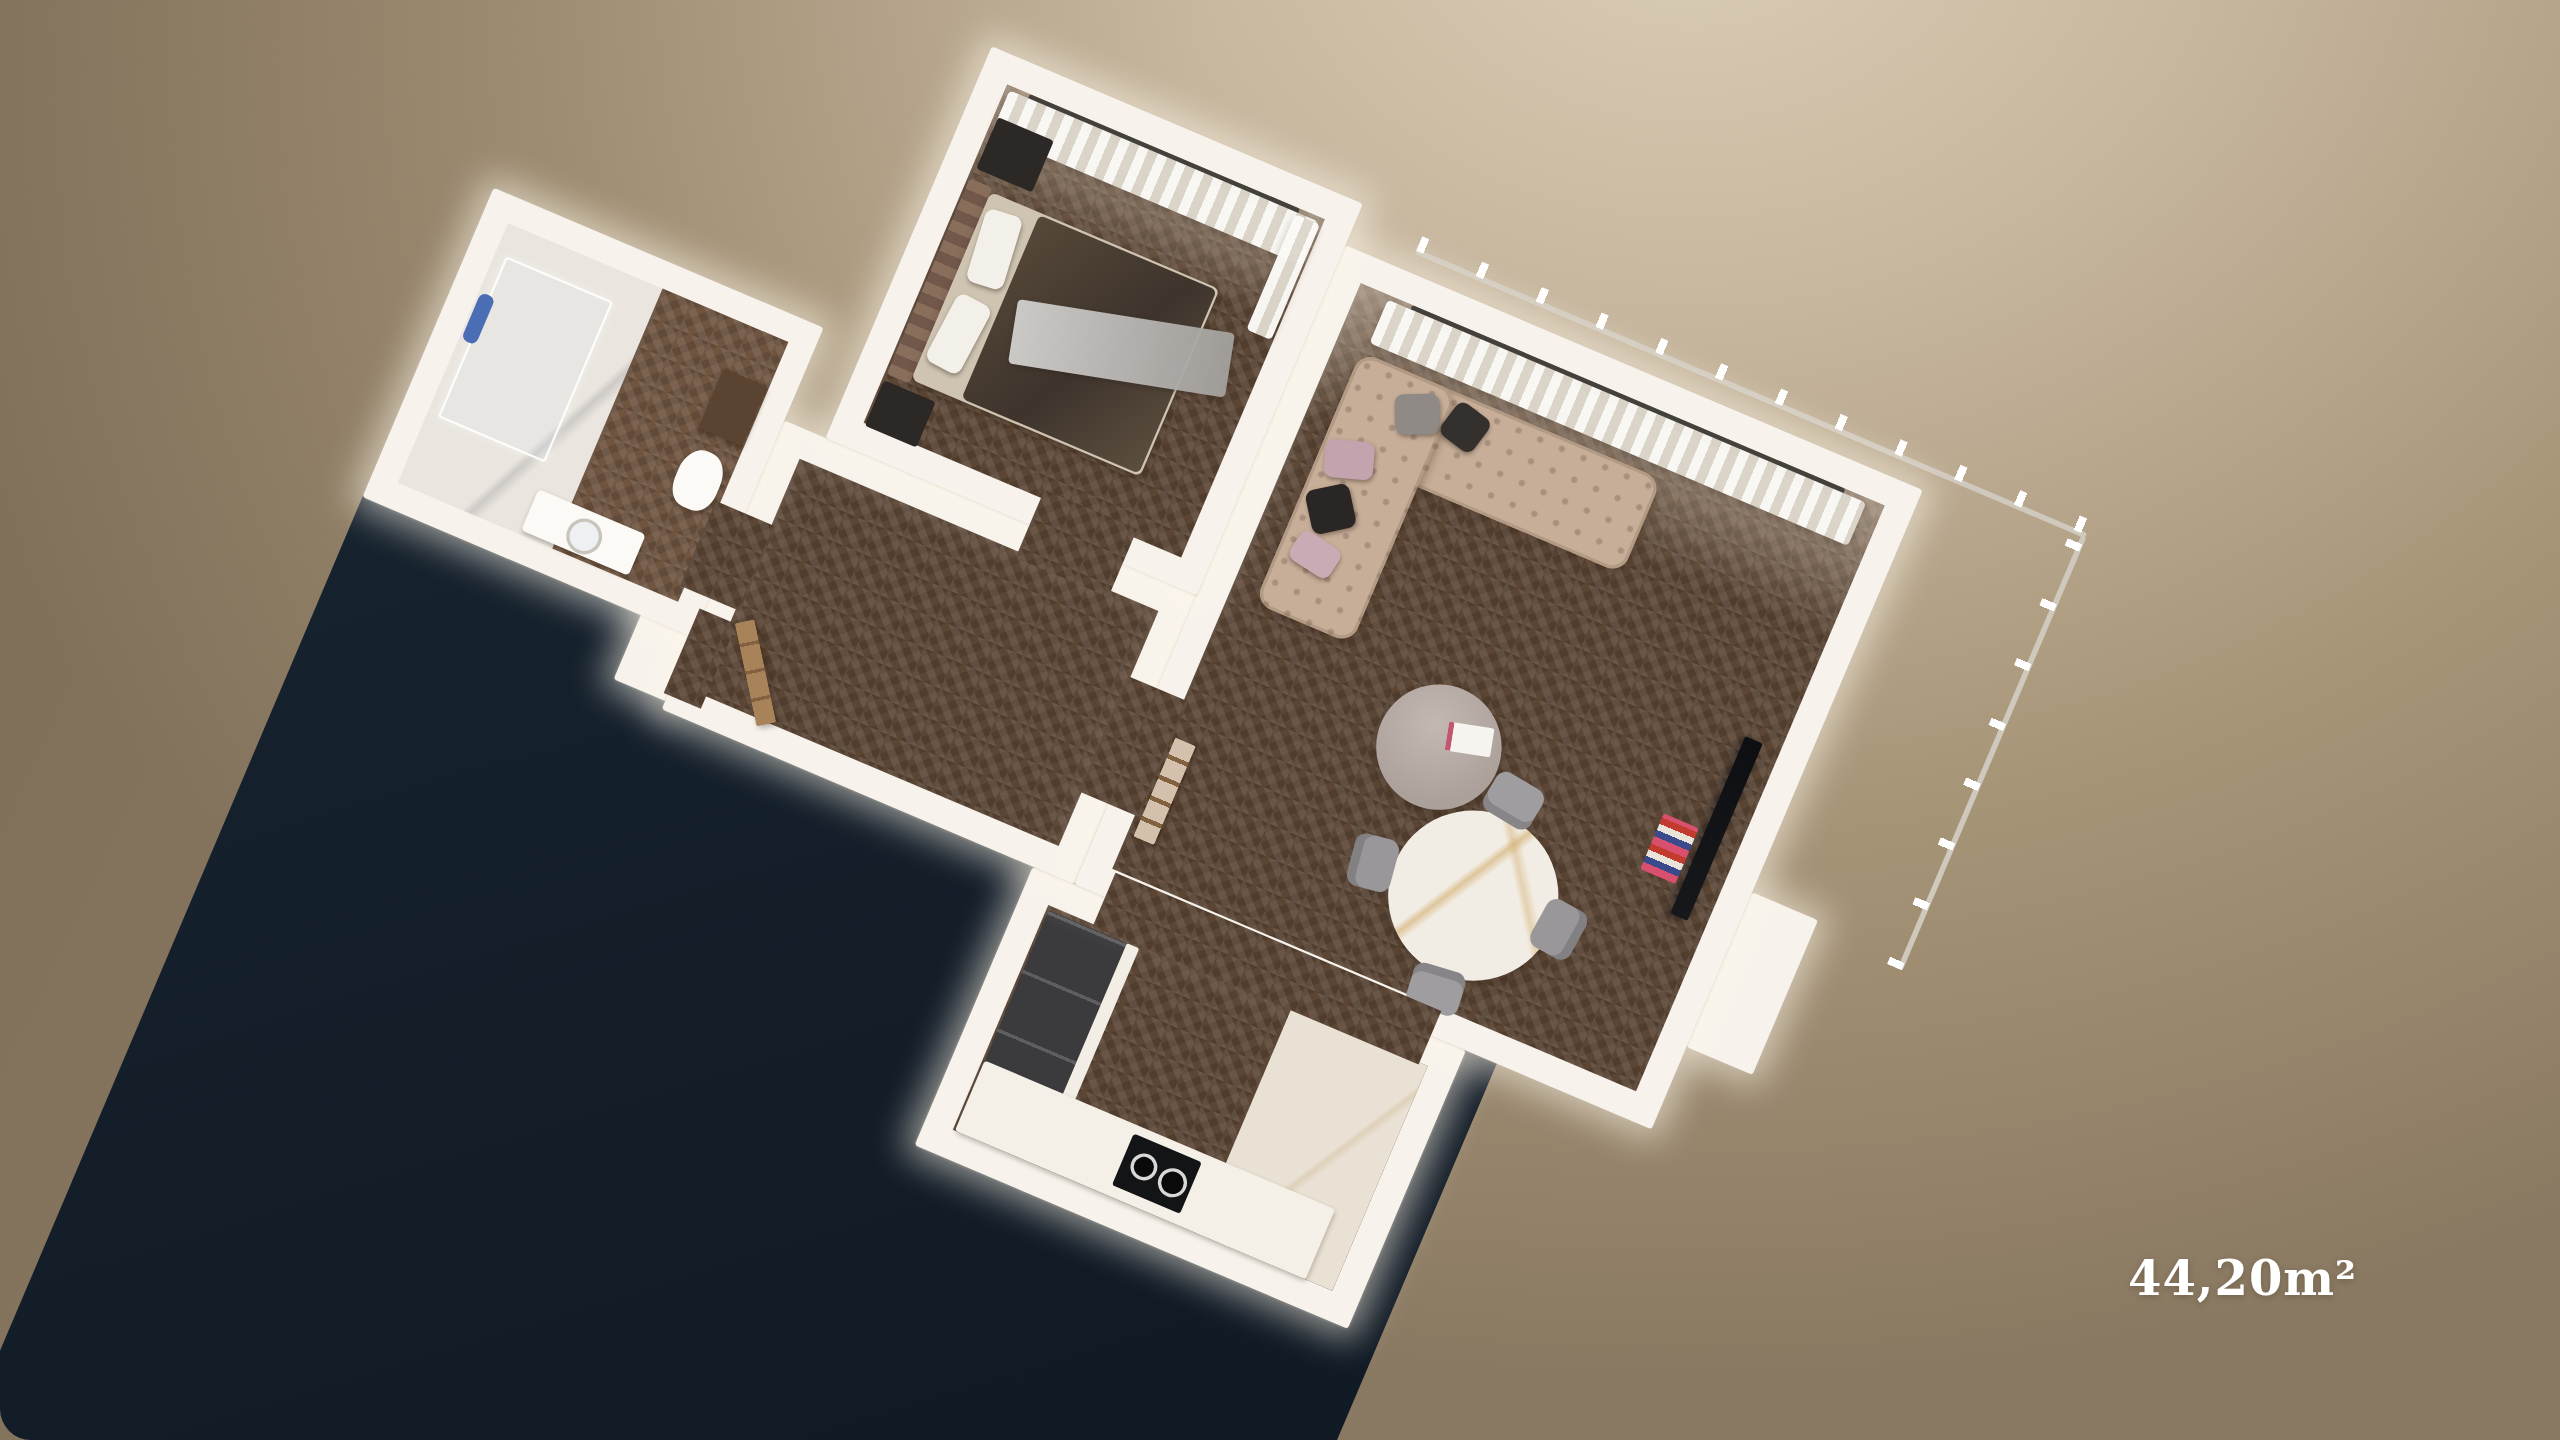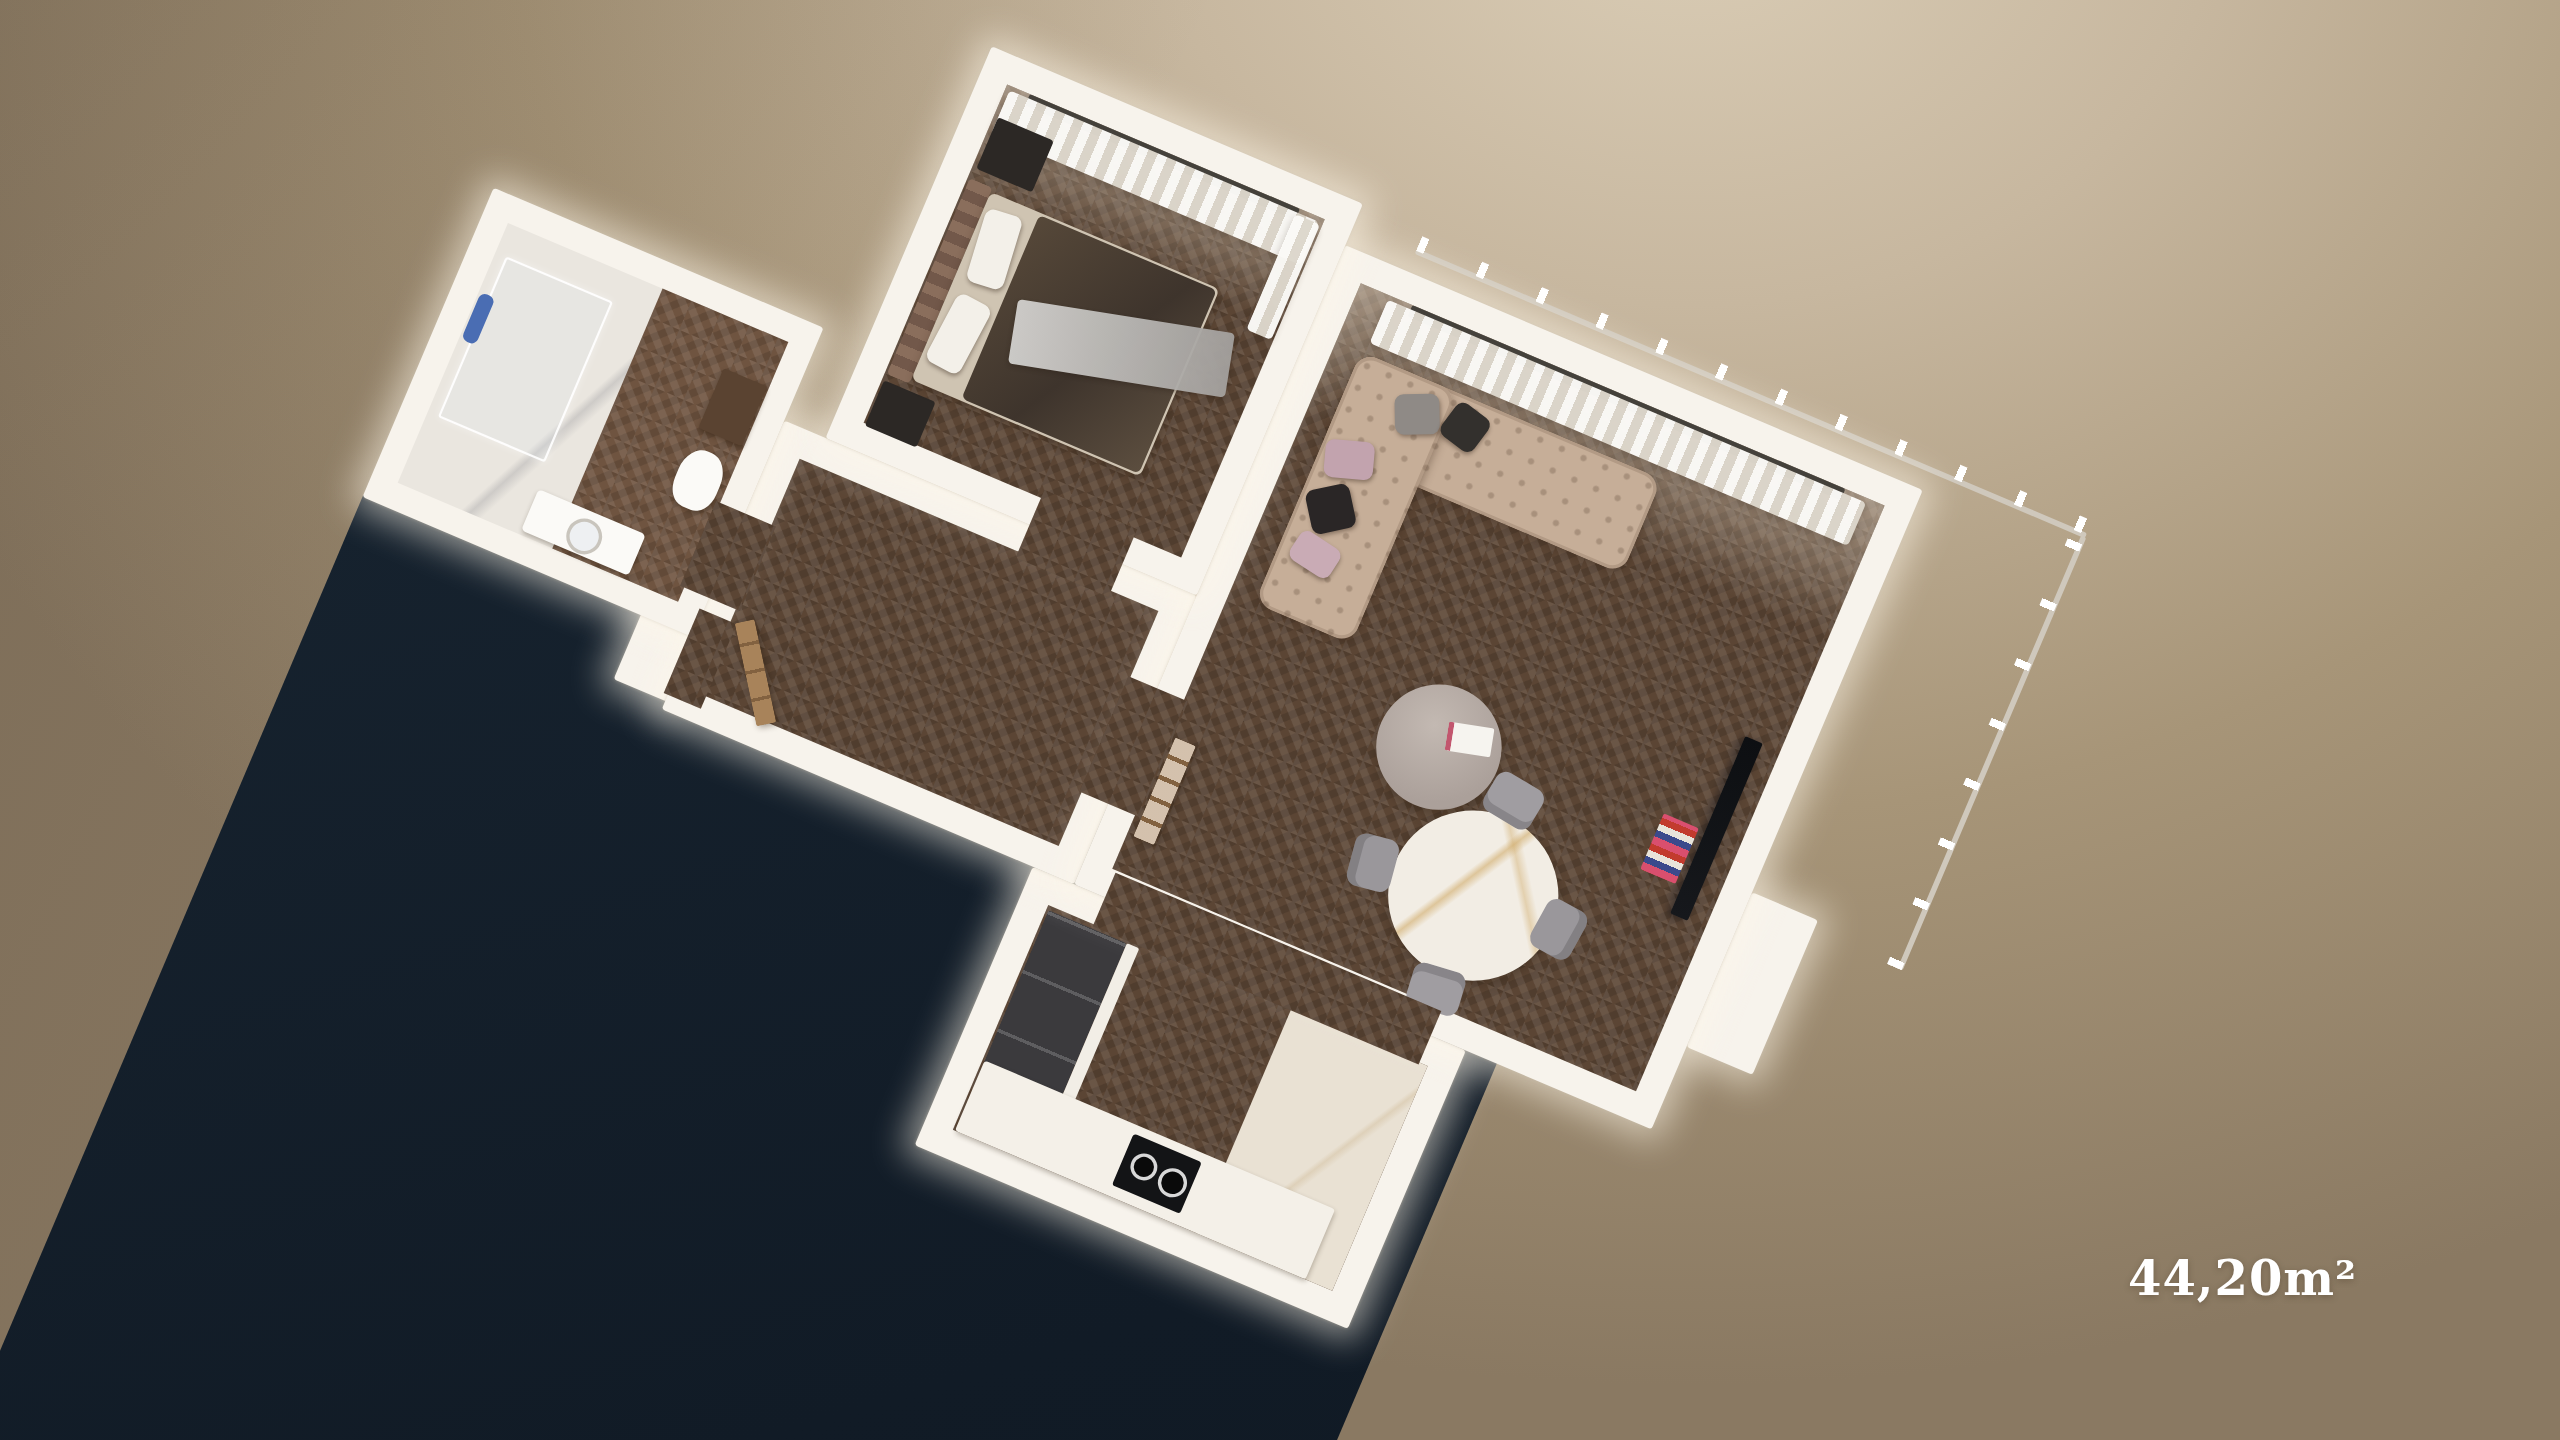--- a/index.html
+++ b/index.html
@@ -3,21 +3,21 @@
 <meta charset="utf-8">
 <style>
   html,body{margin:0;padding:0;}
   body{
     width:2560px;height:1440px;overflow:hidden;position:relative;
     font-family:"DejaVu Serif","Liberation Serif",serif;
     background:
       linear-gradient(115deg, rgba(55,45,35,.16) 0%, rgba(55,45,35,0) 38%),
       radial-gradient(1900px 1500px at 66% -8%, #dbceb7 0%, #c7b79f 28%, #a79578 62%, #8a7962 100%);
   }
-  .viewport{position:absolute;inset:0;overflow:hidden;}
+  .viewport{position:absolute;inset:0;overflow:hidden;border-radius:31px;}
   .scene{
     position:absolute;left:600px;top:-120px;width:1500px;height:1800px;
     transform-origin:0 0;transform:rotate(23deg) scale(1.12);
   }
   .abs{position:absolute;}
   
   .cast-shadow{
     left:20px;top:588px;width:1130px;height:1212px;
     background:linear-gradient(140deg,#16222e 0%,#111b26 55%,#0f1822 100%);
   }

